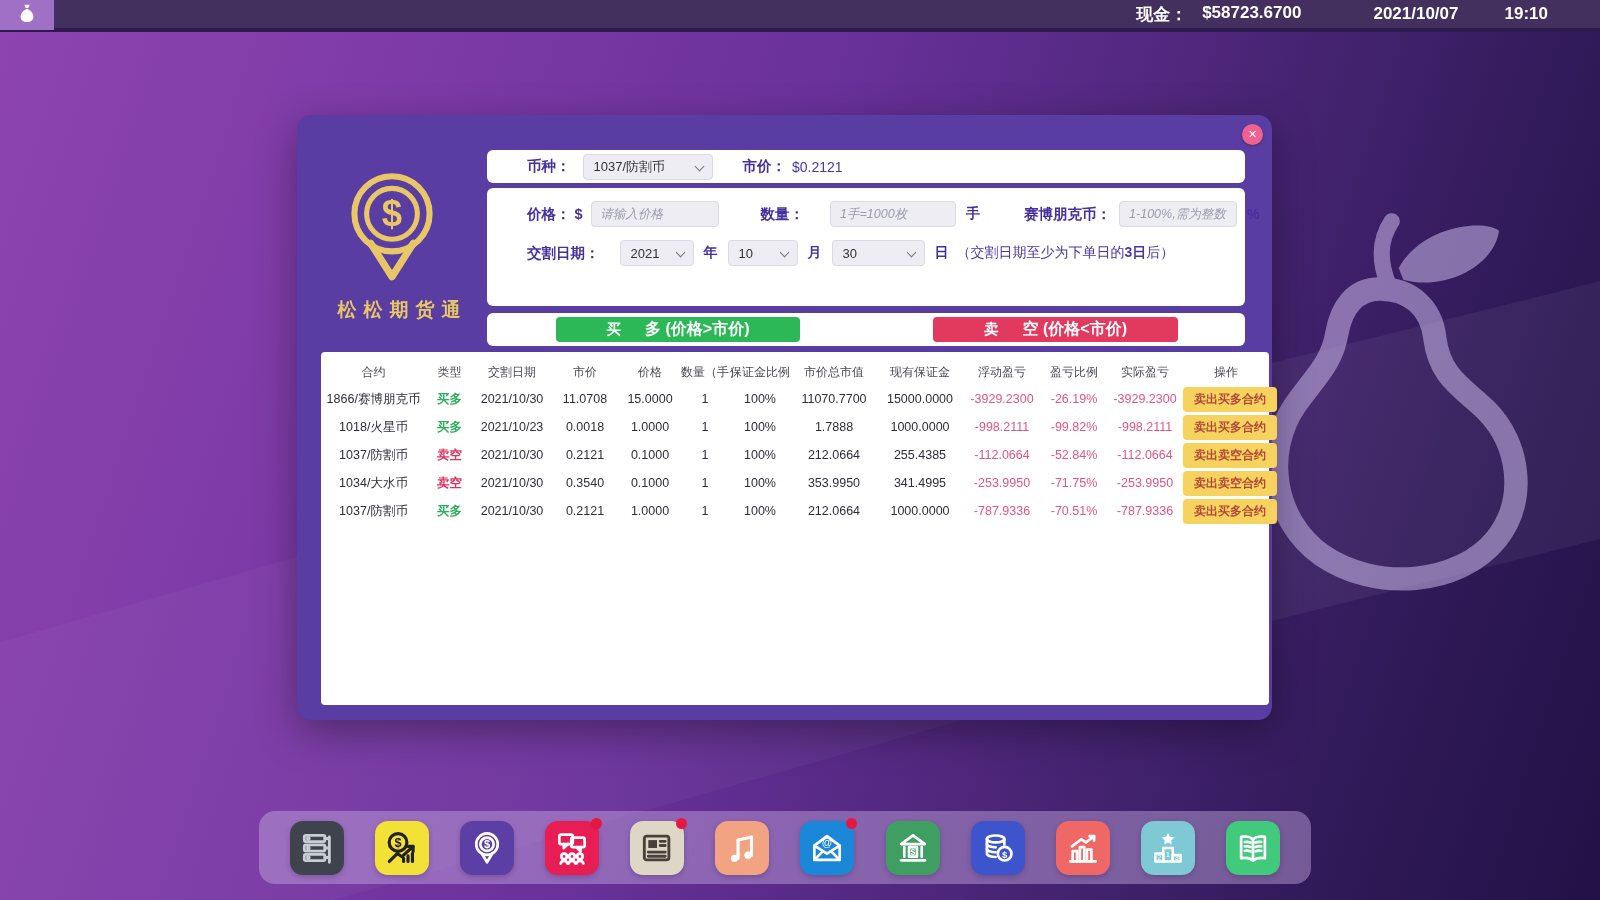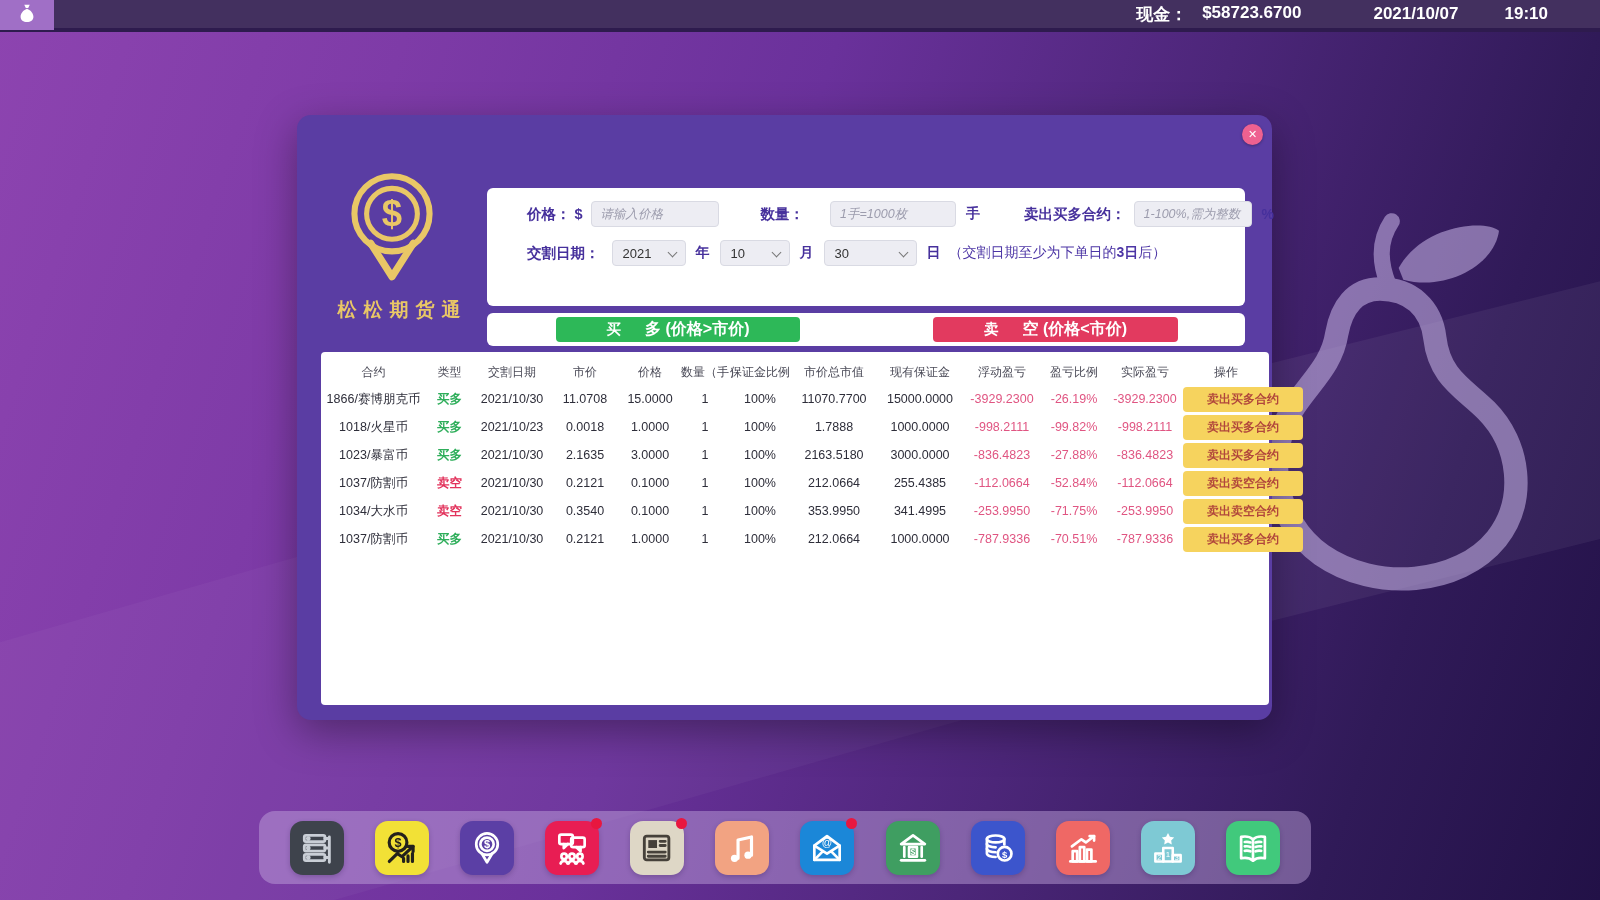--- a/index.html
+++ b/index.html
@@ -57,21 +57,21 @@
   .btn-sell { width:245px; margin-left:auto; margin-right:67px; background:var(--c-sell,#e23a5f); }
   .gap1 { width:24px; }
   
   table { width:100%; border-collapse:collapse; table-layout:fixed; }
   th { font-size:12px; font-weight:normal; color:#4a4a57; height:26px; text-align:center; white-space:nowrap; }
   td { font-size:12.5px; color:#2e2e3a; height:28px; text-align:center; white-space:nowrap; }
   td.t-long { color:var(--c-long,#2fae5b); font-weight:bold; }
   td.t-short { color:var(--c-short,#e2335c); font-weight:bold; }
   td.t-loss { color:var(--c-loss,#e05582); }
   .action-btn { background:var(--c-action-bg,#f6d35e); color:var(--c-action-text,#b1473c); border:none;
-    border-radius:4px; font-size:12px; font-weight:bold; padding:4px 24px; cursor:pointer; font-family:inherit; white-space:nowrap; }
+    border-radius:4px; font-size:12px; font-weight:bold; padding:4px 11px; cursor:pointer; font-family:inherit; white-space:nowrap; }
   
   .dock { position:absolute; left:259px; top:811px; width:1052px; height:73px;
     background:rgba(197,171,224,0.45); border-radius:16px; display:flex; align-items:center;
     justify-content:space-evenly; z-index:15; }
   .dock-item { position:relative; width:54px; height:54px; border-radius:13px; display:flex;
     align-items:center; justify-content:center; cursor:pointer; box-shadow:0 2px 5px rgba(40,20,70,.25); }
   .dock-item svg { width:38px; height:38px; }
   .nbadge { position:absolute; top:-3px; right:-3px; width:11px; height:11px; border-radius:50%; background:#e8173f; }
 </style>
 </head>
@@ -111,36 +111,46 @@
   <div class="logo">
     <svg width="122" height="128" viewBox="0 0 120 126" fill="none" stroke="#e9c766" stroke-linecap="round" stroke-linejoin="round">
       <circle cx="60" cy="50" r="37" stroke-width="6"></circle>
       <circle cx="60" cy="50" r="25" stroke-width="5"></circle>
       <text x="60" y="62" font-size="36" font-weight="bold" fill="#e9c766" stroke="none" text-anchor="middle">$</text>
       <path d="M39,79 L60,112 L81,79" stroke-width="7"></path>
     </svg>
     <div class="logo-text">松松期货通</div>
   </div>
 
+  <div class="wbox row-currency">
+    <span class="lbl">币种：</span>
+    <div class="sel" style="width:130px; margin-left:12px;">
+      <span>1037/防割币</span>
+    </div>
+    <div class="mkt">
+      <span class="lbl" style="font-weight:bold;">市价：</span>
+      <span class="val-purple">$0.2121</span>
+    </div>
+  </div>
 
   <div class="wbox box-form">
     <div class="form-row">
       <span class="lbl">价格：</span>
       <span class="lbl" style="margin-left:4px;">$</span>
       <input class="inp" style="width: 128px; margin-left: 8px;" placeholder="请输入价格">
       <span class="lbl" style="margin-left:42px;">数量：</span>
       <input class="inp" style="width: 126px; margin-left: 26px;" placeholder="1手=1000枚">
       <span class="unit">手</span>
-      <span class="lbl" style="margin-left:44px;">卖出买多合约：</span>
+      <span class="lbl" style="margin-left:44px;">赛博朋克币：</span>
       <input class="inp" style="width: 118px; margin-left: 8px;" placeholder="1-100%,需为整数">
       <span class="unit">%</span>
     </div>
     <div class="form-row">
       <span class="lbl">交割日期：</span>
-      <div class="sel" style="width:74px; margin-left:12px;">
+      <div class="sel" style="width:74px; margin-left:20px;">
         <span>2021</span>
       </div>
       <span class="unit">年</span>
       <div class="sel" style="width:70px; margin-left:10px;">
         <span>10</span>
       </div>
       <span class="unit">月</span>
       <div class="sel" style="width:93px; margin-left:10px;">
         <span>30</span>
       </div>
@@ -223,35 +233,20 @@
             <td>1</td>
             <td>100%</td>
             <td>1.7888</td>
             <td>1000.0000</td>
             <td class="t-loss">-998.2111</td>
             <td class="t-loss">-99.82%</td>
             <td class="t-loss">-998.2111</td>
             <td><button class="action-btn">卖出买多合约</button></td>
           </tr>
           <tr>
-            <td>1023/暴富币</td>
-            <td class="t-long">买多</td>
-            <td>2021/10/30</td>
-            <td>2.1635</td>
-            <td>3.0000</td>
-            <td>1</td>
-            <td>100%</td>
-            <td>2163.5180</td>
-            <td>3000.0000</td>
-            <td class="t-loss">-836.4823</td>
-            <td class="t-loss">-27.88%</td>
-            <td class="t-loss">-836.4823</td>
-            <td><button class="action-btn">卖出买多合约</button></td>
-          </tr>
-          <tr>
             <td>1037/防割币</td>
             <td class="t-short">卖空</td>
             <td>2021/10/30</td>
             <td>0.2121</td>
             <td>0.1000</td>
             <td>1</td>
             <td>100%</td>
             <td>212.0664</td>
             <td>255.4385</td>
             <td class="t-loss">-112.0664</td>

